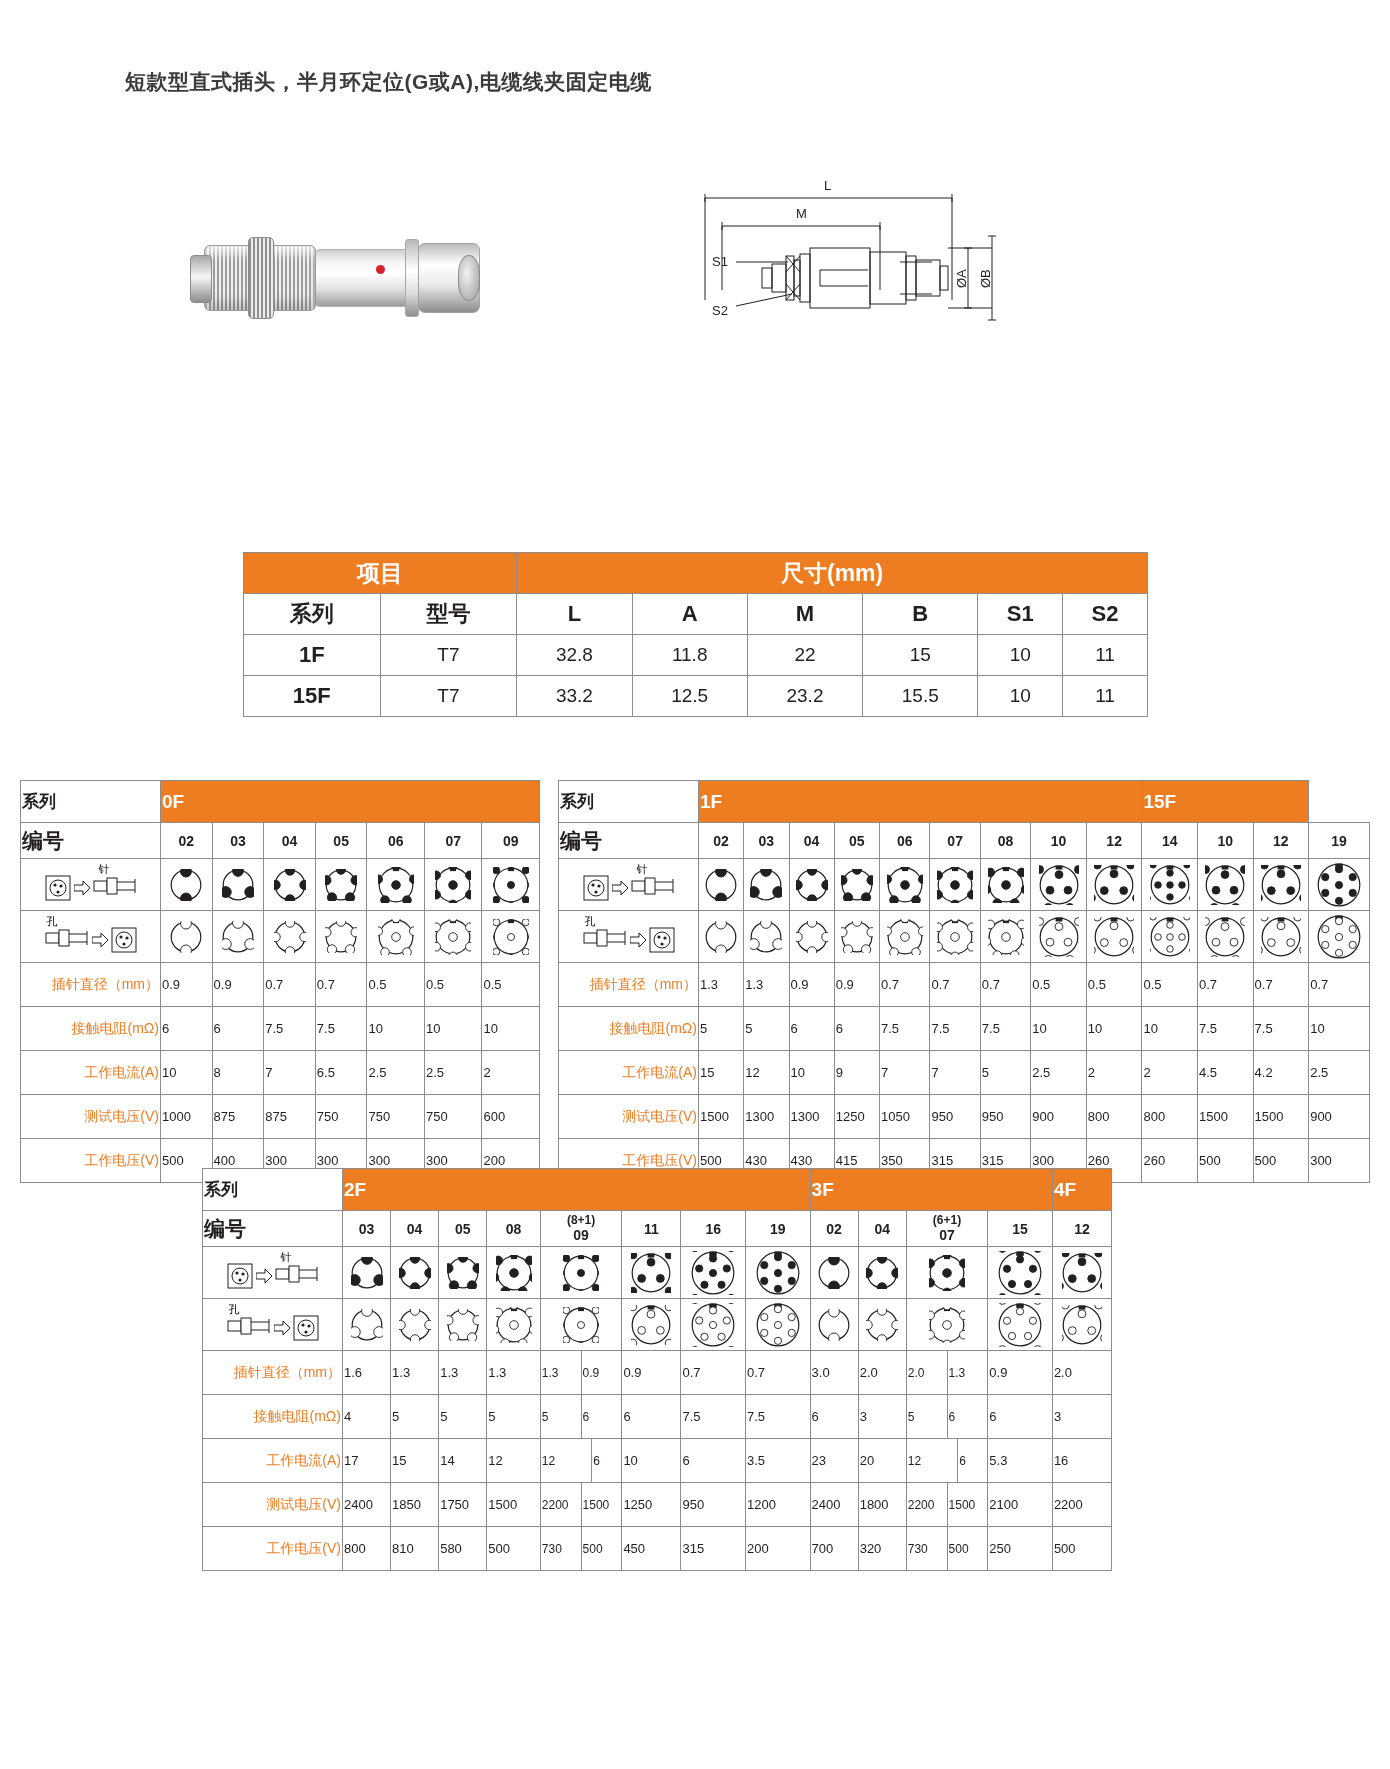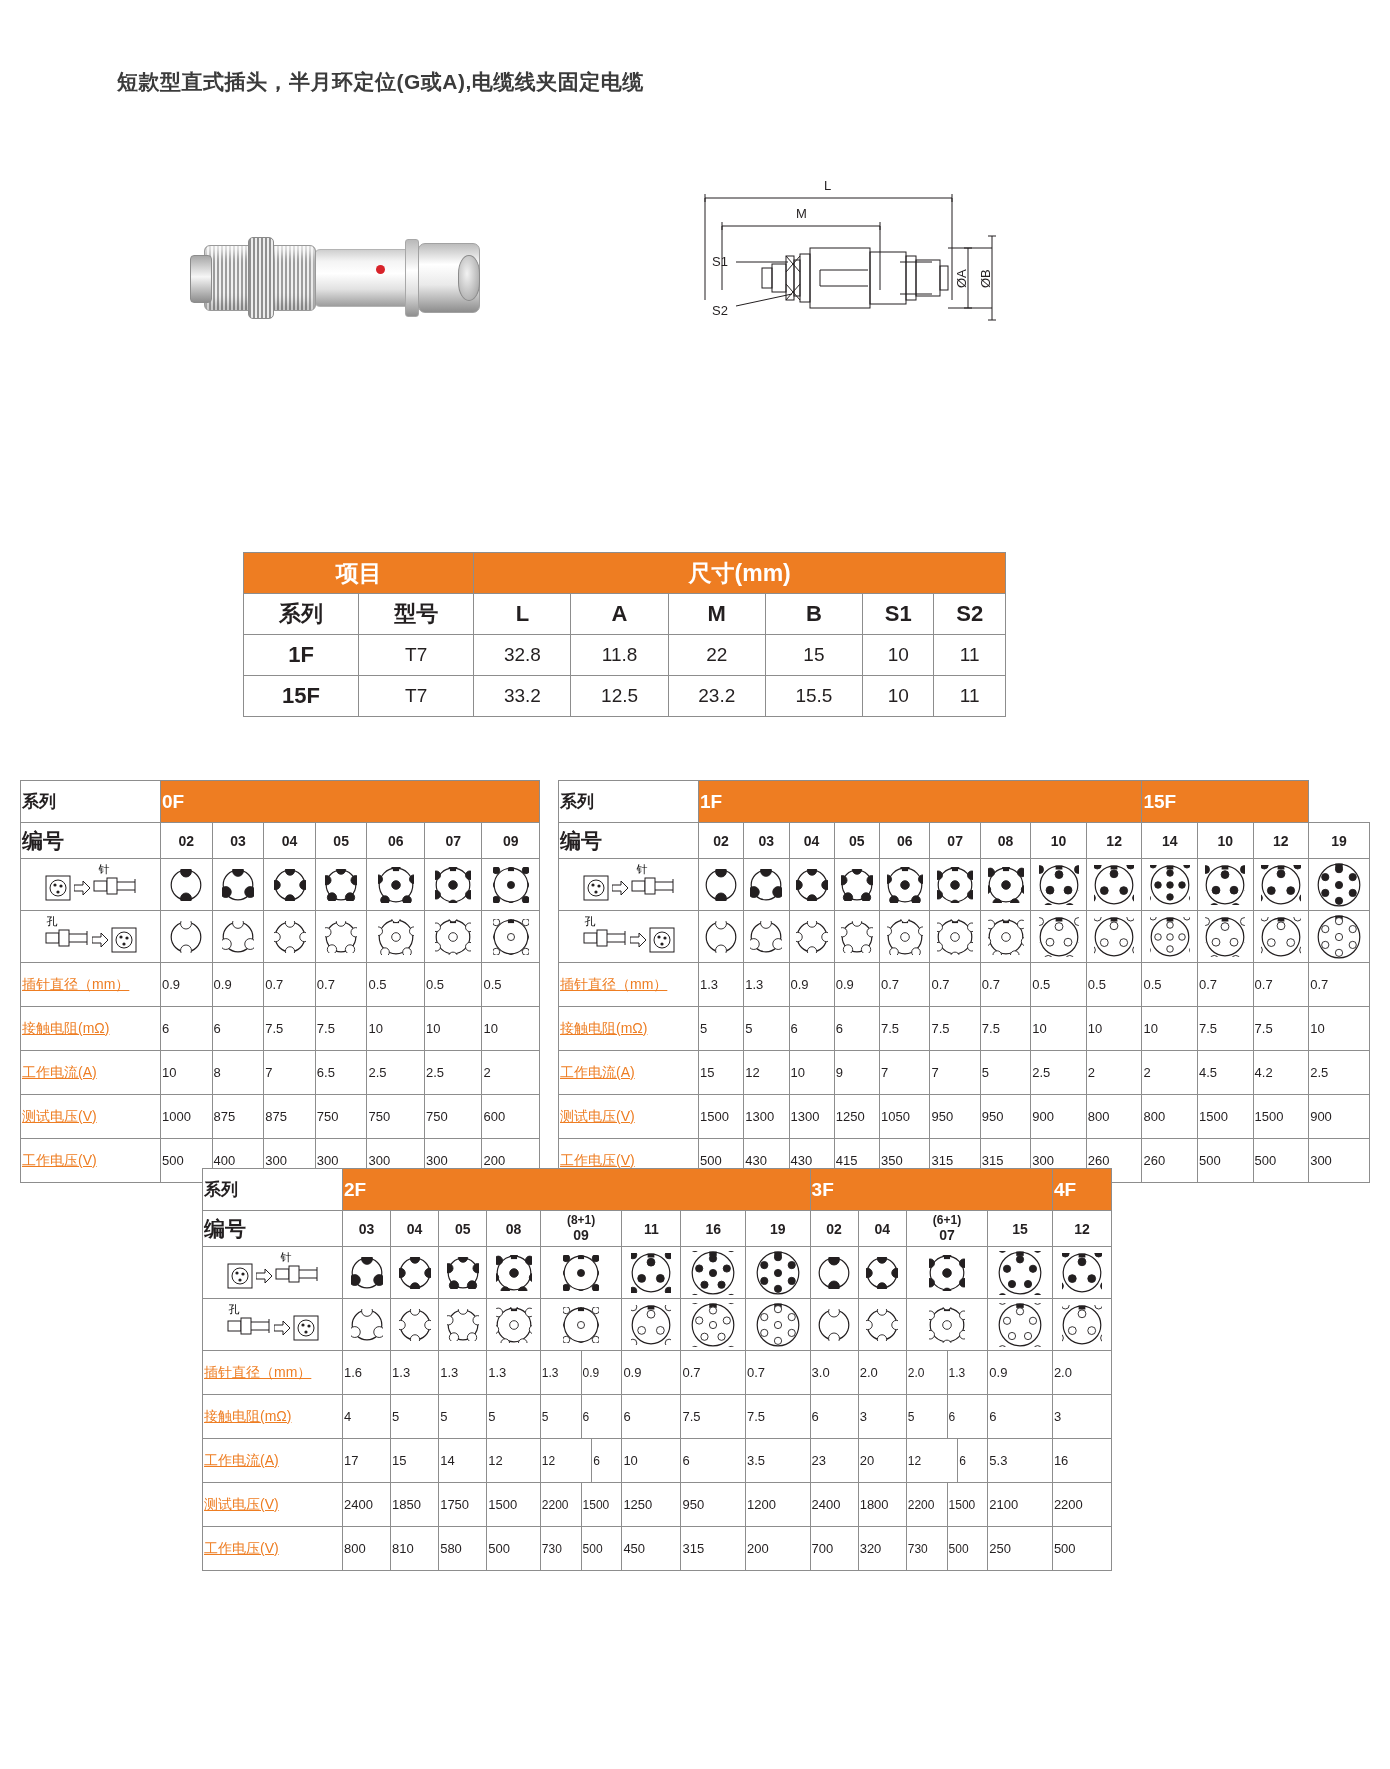--- a/index.html
+++ b/index.html
@@ -10,21 +10,21 @@
     background:#ffffff;
     font-family: "Liberation Sans", sans-serif;
     color:#231f20;
     position:relative;
   }
   .page { position:relative; width:1390px; height:1769px; }
 
   
   .title {
     position:absolute;
-    left:117px; top:68px;
+    left:125px; top:68px;
     font-size:21px;
     font-weight:bold;
     color:#3b3b3b;
     letter-spacing:0.5px;
   }
 
   
   .photo-wrap {
     position:absolute;
     left:190px; top:215px;
@@ -106,40 +106,39 @@
   .hdr-orange {
     background:#ee7d22 !important;
     color:#fff;
     font-weight:bold;
   }
 
   
   .dim-table {
     position:absolute;
     left:243px; top:552px;
-    width:763px;
+    width:905px;
   }
   .dim-table td { height:41px; font-size:19px; }
   .dim-table .big { font-size:22px; font-weight:bold; }
   .dim-table .h1 { font-size:23px; }
 
   
   .spec { position:absolute; }
   .spec table { width:100%; }
   .spec td { border:1px solid #8d8d8d; font-size:13px; background:#fff; }
   .spec .ser-label { font-size:17px; font-weight:bold; width:140px; height:42px;}
   .spec .ser-orange { background:#ee7d22; color:#fff; font-weight:bold; font-size:19px; height:42px;}
   .spec .num-label { font-size:21px; font-weight:bold; height:36px;}
   .spec .num { font-weight:bold; font-size:14px; height:36px;text-align:center;}
   .spec .paramname {
     color:#ee7d22;
     font-size:14px;
-    text-align:left;
+    text-align:right;
     height:44px;
-    text-decoration:underline;
   }
   .spec .val { height:31px; font-size:13px; }
   .spec .pinrow td { height:52px; }
   .spec .iconcell { padding:2px 3px; }
 
   .icon-desc { font-size:11px; color:#000; }
 
   
   .ins { display:block; margin:0 auto; }
 

